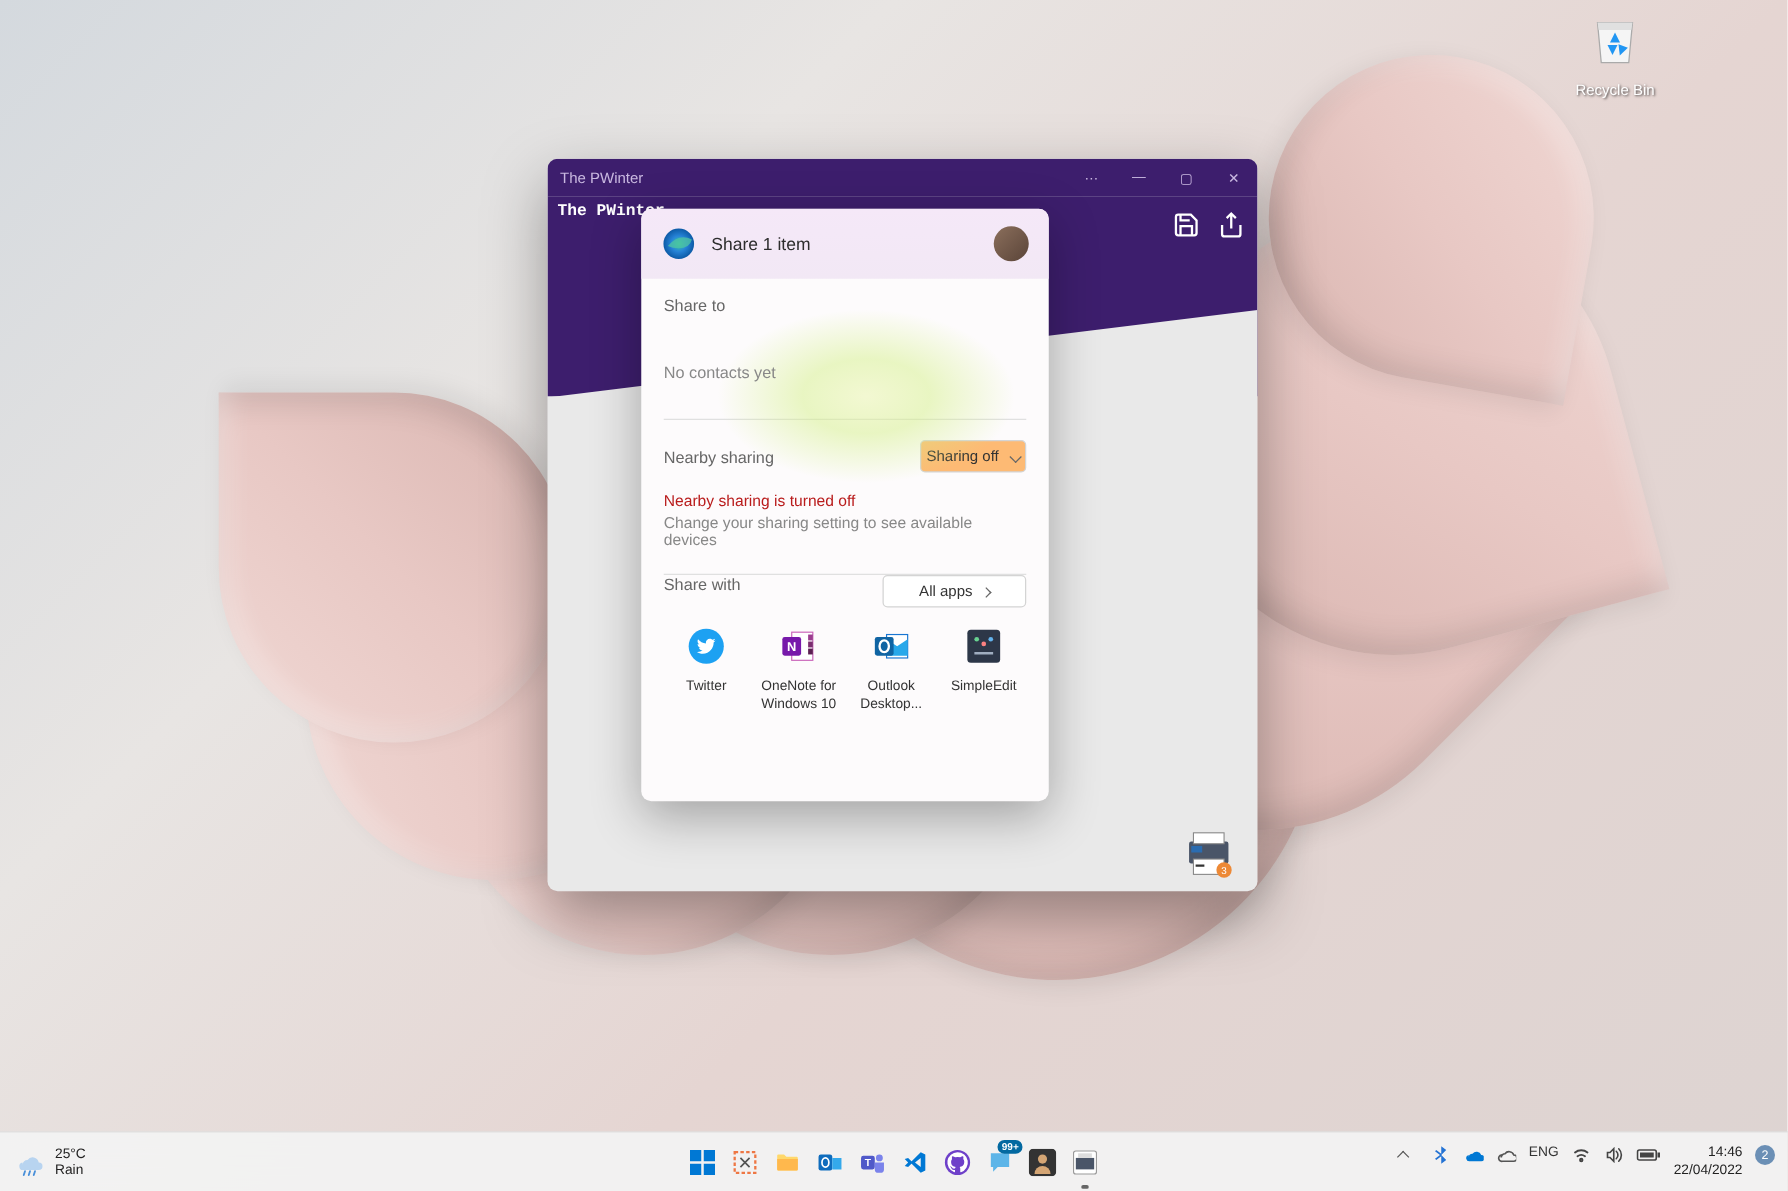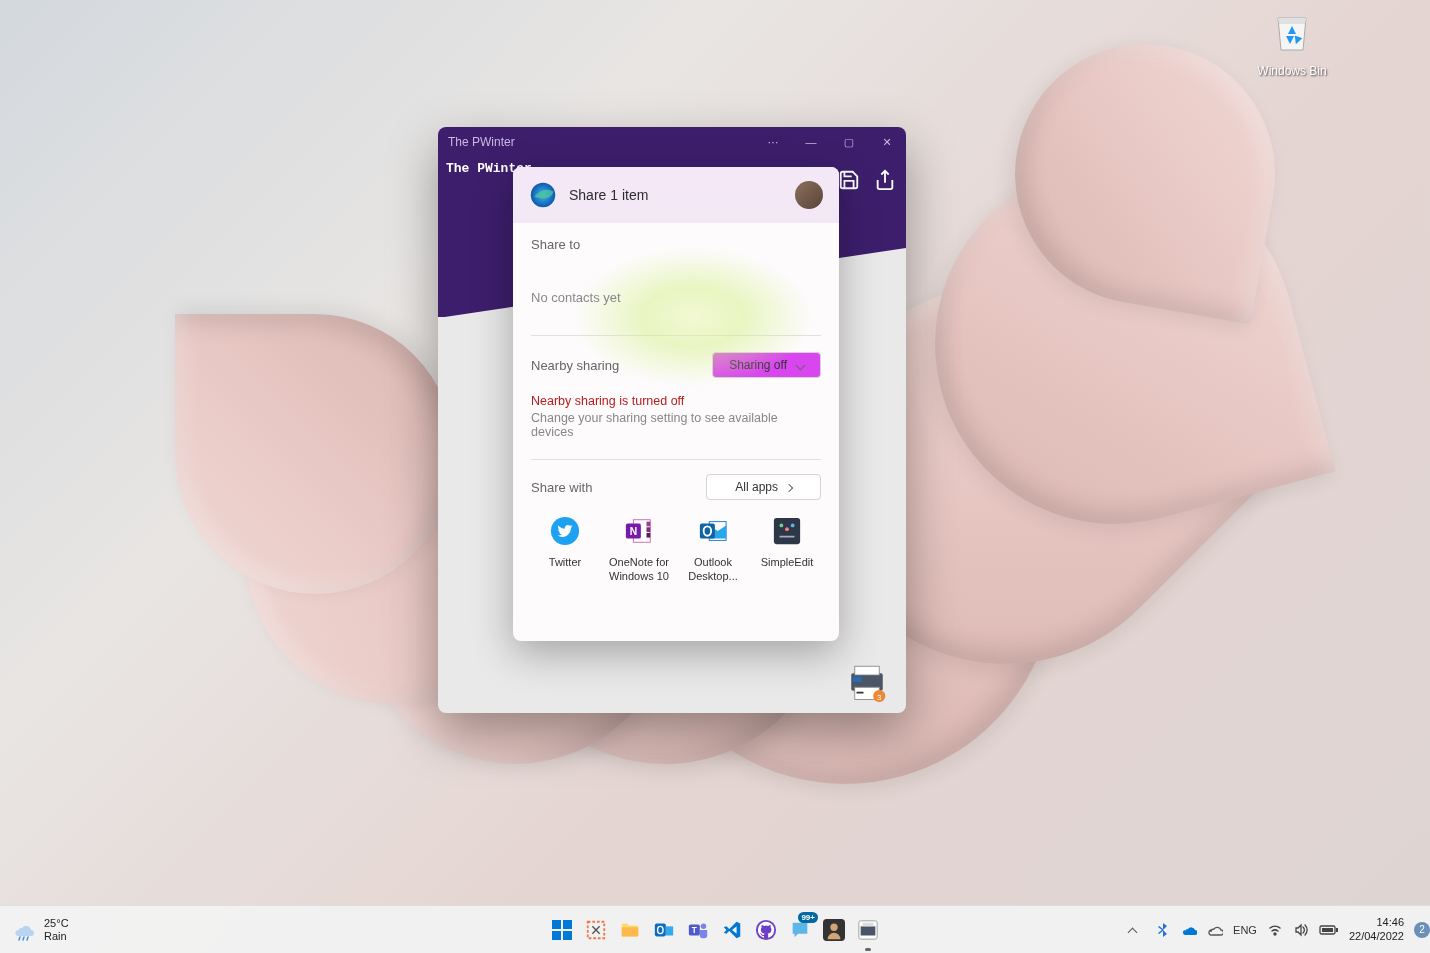--- a/index.html
+++ b/index.html
@@ -3,59 +3,59 @@
 <meta charset="utf-8">
 <style>
 *{margin:0;padding:0;box-sizing:border-box;font-family:'Segoe UI',Arial,sans-serif}
 body{width:1430px;height:953px;overflow:hidden;position:relative;background:linear-gradient(135deg,#d4d9de 0%,#e8e5e3 30%,#e5d5d2 60%,#ddd4d2 100%)}
 .wallpaper{position:absolute;inset:0;overflow:hidden}
 .bloom{position:absolute;width:1600px;height:1600px;left:50%;top:55%;transform:translate(-50%,-50%)}
 .petal{position:absolute;border-radius:50% 0 50% 50%;background:linear-gradient(135deg,#f0d8d4,#e8c8c4,#d9b5b0);box-shadow:inset 8px 8px 20px rgba(255,255,255,.3),inset -8px -8px 25px rgba(0,0,0,.12),5px 5px 20px rgba(0,0,0,.08)}
 .desktop-icon{position:absolute;top:8px;right:100px;width:76px;text-align:center;cursor:pointer}
 .recycle-bin-icon{width:48px;height:48px;margin:0 auto 4px}
 .desktop-icon-label{color:#fff;font-size:12px;text-shadow:1px 1px 2px rgba(0,0,0,.7)}
-.app-window{position:absolute;left:438px;top:127px;width:468px;height:586px;background:#e9e9e9;border-radius:8px;overflow:hidden;box-shadow:0 20px 50px rgba(0,0,0,.35)}
+.app-window{position:absolute;left:438px;top:127px;width:568px;height:586px;background:#e9e9e9;border-radius:8px;overflow:hidden;box-shadow:0 20px 50px rgba(0,0,0,.35)}
 .titlebar{height:30px;background:#3d1e6d;display:flex;align-items:center;padding-left:10px;color:#c9b8e0;font-size:12px}
 .titlebar-actions{margin-left:auto;display:flex}
 .tb-btn{width:38px;height:30px;display:flex;align-items:center;justify-content:center;color:#c9b8e0;font-size:11px;cursor:pointer}
 .app-header{height:160px;background:#3d1e6d;position:relative}
 .app-text{position:absolute;top:4px;left:8px;color:#fff;font-family:'Courier New',monospace;font-size:13px;font-weight:bold}
 .app-header::after{content:'';position:absolute;bottom:-1px;left:0;right:0;height:70px;background:#e9e9e9;clip-path:polygon(0 100%,100% 0,100% 100%)}
 .header-icons{position:absolute;top:12px;right:10px;display:flex;gap:14px}
 .hicon{width:22px;height:22px;cursor:pointer;color:#fff}
 .app-logo{position:absolute;bottom:10px;right:18px;width:42px;height:42px}
 .share-panel{position:absolute;left:75px;top:40px;width:326px;height:474px;background:#fdfbfc;border-radius:8px;box-shadow:0 12px 40px rgba(0,0,0,.3);overflow:hidden}
 .share-head{padding:14px 16px;display:flex;align-items:center;gap:12px;background:linear-gradient(180deg,#f5e8f8,#f2e8f5)}
 .edge-icon{width:28px;height:28px}
 .share-title{font-size:14px;color:#2d2d2d;flex:1}
 .avatar{width:28px;height:28px;border-radius:50%;background:linear-gradient(135deg,#8b6f5c,#5a4438);cursor:pointer}
 .share-body{padding:0 18px;position:relative}
 .glow{position:absolute;top:10px;left:60px;width:240px;height:140px;background:radial-gradient(ellipse,#e8f5a8 0%,#d4f088 30%,transparent 70%);opacity:.5;pointer-events:none}
 .section-label{font-size:13px;color:#666;margin-top:14px;position:relative;z-index:1}
 .no-contacts{font-size:13px;color:#888;margin:38px 0 30px;position:relative;z-index:1}
 .divider{height:1px;background:#e0e0e0;margin:0}
 .nearby-row{display:flex;align-items:center;margin-top:16px;margin-bottom:16px}
-.dropdown{margin-left:auto;border:1px solid #d4d4d4;border-radius:4px;padding:5px 16px;font-size:12px;background:#d946ef;display:flex;align-items:center;gap:10px;cursor:pointer;color:#333}
+.dropdown{margin-left:auto;border:1px solid #d4d4d4;border-radius:4px;padding:5px 4px;font-size:12px;background:#fdba74;display:flex;align-items:center;gap:10px;cursor:pointer;color:#333}
 .nearby-msg{font-size:12.5px;color:#b91c1c;margin-bottom:3px}
 .nearby-sub{font-size:12.5px;color:#888;margin-bottom:20px}
-.sharewith-row{display:flex;align-items:center;margin-top:14px;margin-bottom:12px}
+.sharewith-row{display:flex;align-items:flex-start;margin-bottom:12px}
 .allapps{margin-left:auto;border:1px solid #d4d4d4;border-radius:4px;padding:5px 28px;font-size:12px;background:#fff;display:flex;align-items:center;gap:8px;cursor:pointer;color:#333}
 .apps-row{display:flex;justify-content:space-between;gap:6px}
 .app-item{flex:1;text-align:center;cursor:pointer;padding:4px 0}
 .app-ico{width:30px;height:30px;margin:0 auto 6px}
 .app-lbl{font-size:11px;color:#333;line-height:1.25}
 .taskbar{position:absolute;bottom:0;left:0;right:0;height:48px;background:rgba(243,243,243,.92);border-top:1px solid rgba(0,0,0,.08);display:flex;align-items:center;backdrop-filter:blur(20px)}
 .tb-left{display:flex;align-items:center;gap:8px;padding-left:12px}
 .weather-ico{width:24px;height:24px}
 .weather-txt{font-size:11px;line-height:1.15;color:#222}
 .tb-center{position:absolute;left:50%;transform:translateX(-50%);display:flex;gap:6px}
 .tb-item{width:28px;height:28px;display:flex;align-items:center;justify-content:center;cursor:pointer;border-radius:4px;position:relative}
 .tb-item.active::after{content:'';position:absolute;bottom:-7px;left:50%;transform:translateX(-50%);width:6px;height:3px;background:#666;border-radius:2px}
 .badge{position:absolute;top:-4px;right:-4px;background:#0369a1;color:#fff;font-size:8px;padding:1px 3px;border-radius:7px;font-weight:bold}
-.tb-right{margin-left:auto;display:flex;align-items:center;gap:10px;padding-right:0}
+.tb-right{margin-left:auto;display:flex;gap:10px;padding-right:10px}
 .tray-icon{width:16px;height:16px;cursor:pointer;color:#444}
 .lang{font-size:11px;color:#333;cursor:pointer}
 .clock{font-size:11px;text-align:right;line-height:1.2;color:#222;cursor:pointer}
 .notif-badge{width:16px;height:16px;background:#6b8fb5;color:#fff;border-radius:50%;font-size:10px;display:flex;align-items:center;justify-content:center;cursor:pointer}
 .chev::after{content:'';display:inline-block;width:6px;height:6px;border-right:1.5px solid #666;border-bottom:1.5px solid #666;transform:rotate(45deg);margin-top:-3px}
 .chev-r::after{content:'';display:inline-block;width:5px;height:5px;border-right:1.5px solid #666;border-top:1.5px solid #666;transform:rotate(45deg)}
 .chev-up::after{content:'';display:inline-block;width:6px;height:6px;border-left:1.5px solid #555;border-top:1.5px solid #555;transform:rotate(45deg);margin-top:3px}
 </style>
 </head>
 <body>
@@ -76,21 +76,21 @@
 <div class="desktop-icon">
   <svg class="recycle-bin-icon" viewBox="0 0 48 48">
     <path d="M10 10 L38 10 L35 42 L13 42 Z" fill="#f5f5f5" stroke="#aaa" stroke-width="1"></path>
     <path d="M10 10 L38 10 L37 16 L11 16 Z" fill="#e0e0e0"></path>
     <g fill="#2196f3">
         <path d="M24 18 L28 26 L20 26 Z"></path>
         <path d="M18 28 L26 28 L22 36 Z"></path>
         <path d="M26 28 L34 28 L30 36 Z" transform="rotate(20 28 30)"></path>
       </g>
   </svg>
-  <div class="desktop-icon-label">Windows Bin</div>
+  <div class="desktop-icon-label">Recycle Bin</div>
 </div>
 
 <div class="app-window">
   <div class="titlebar">
     <span>The PWinter</span>
     <div class="titlebar-actions">
       <div class="tb-btn">⋯</div>
       <div class="tb-btn">―</div>
       <div class="tb-btn">▢</div>
       <div class="tb-btn">✕</div>

